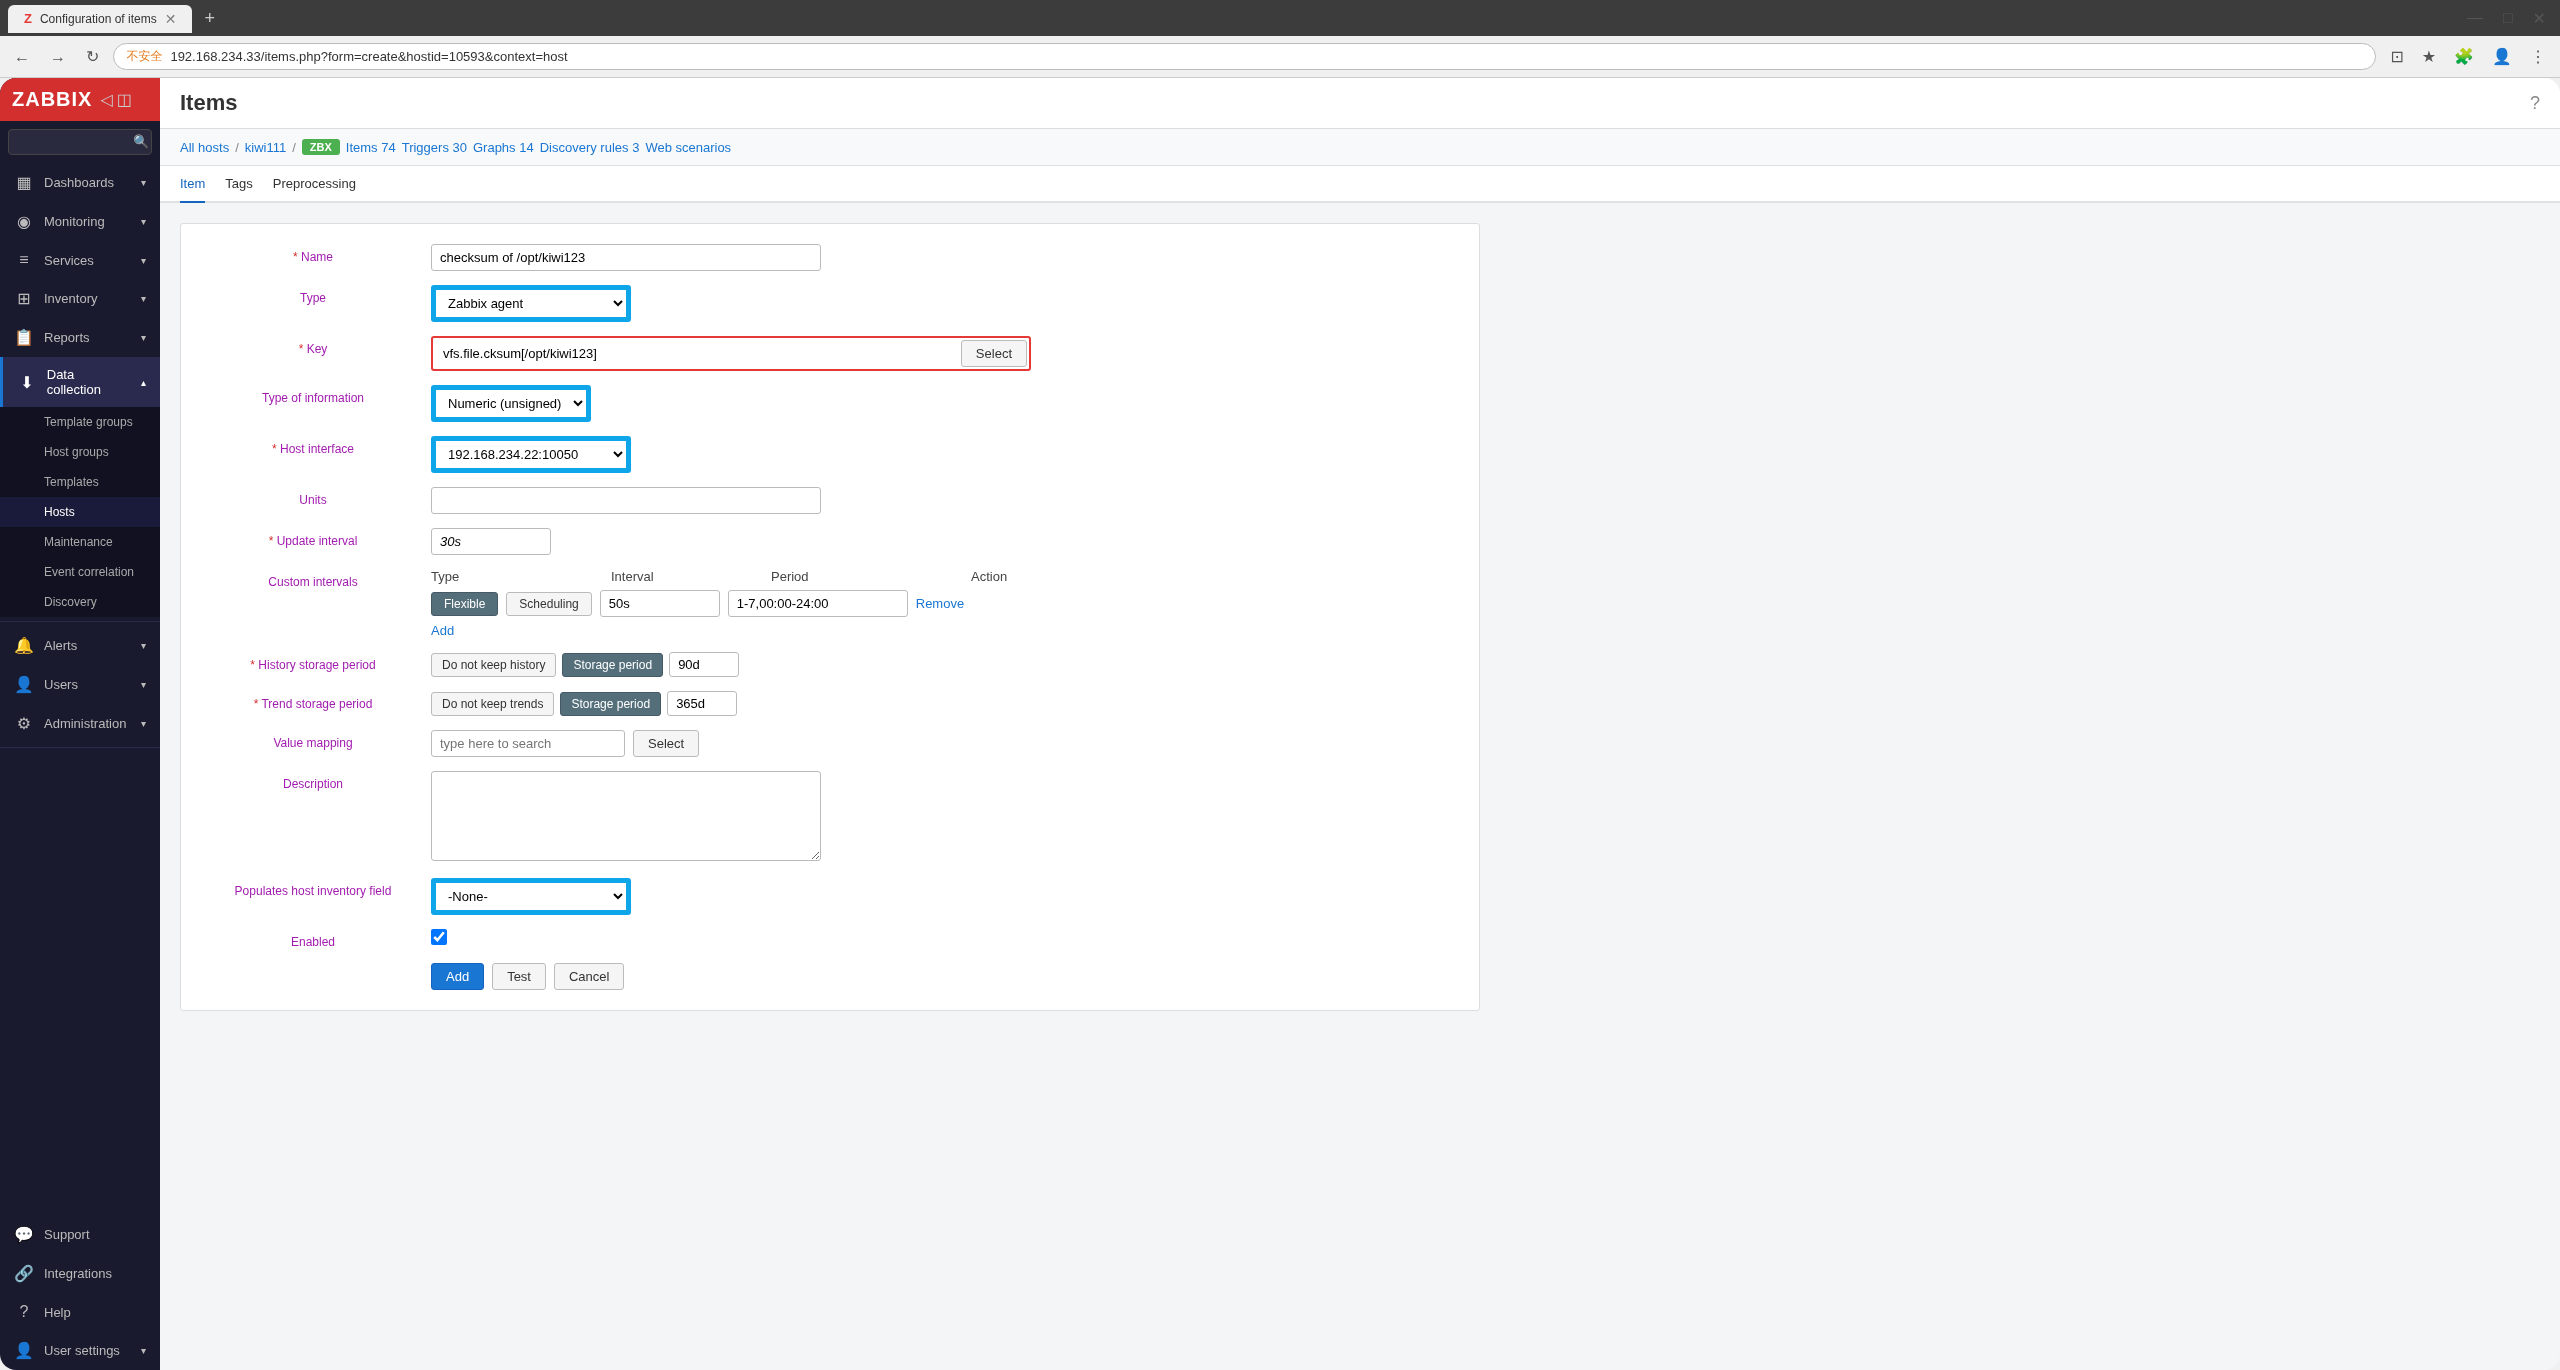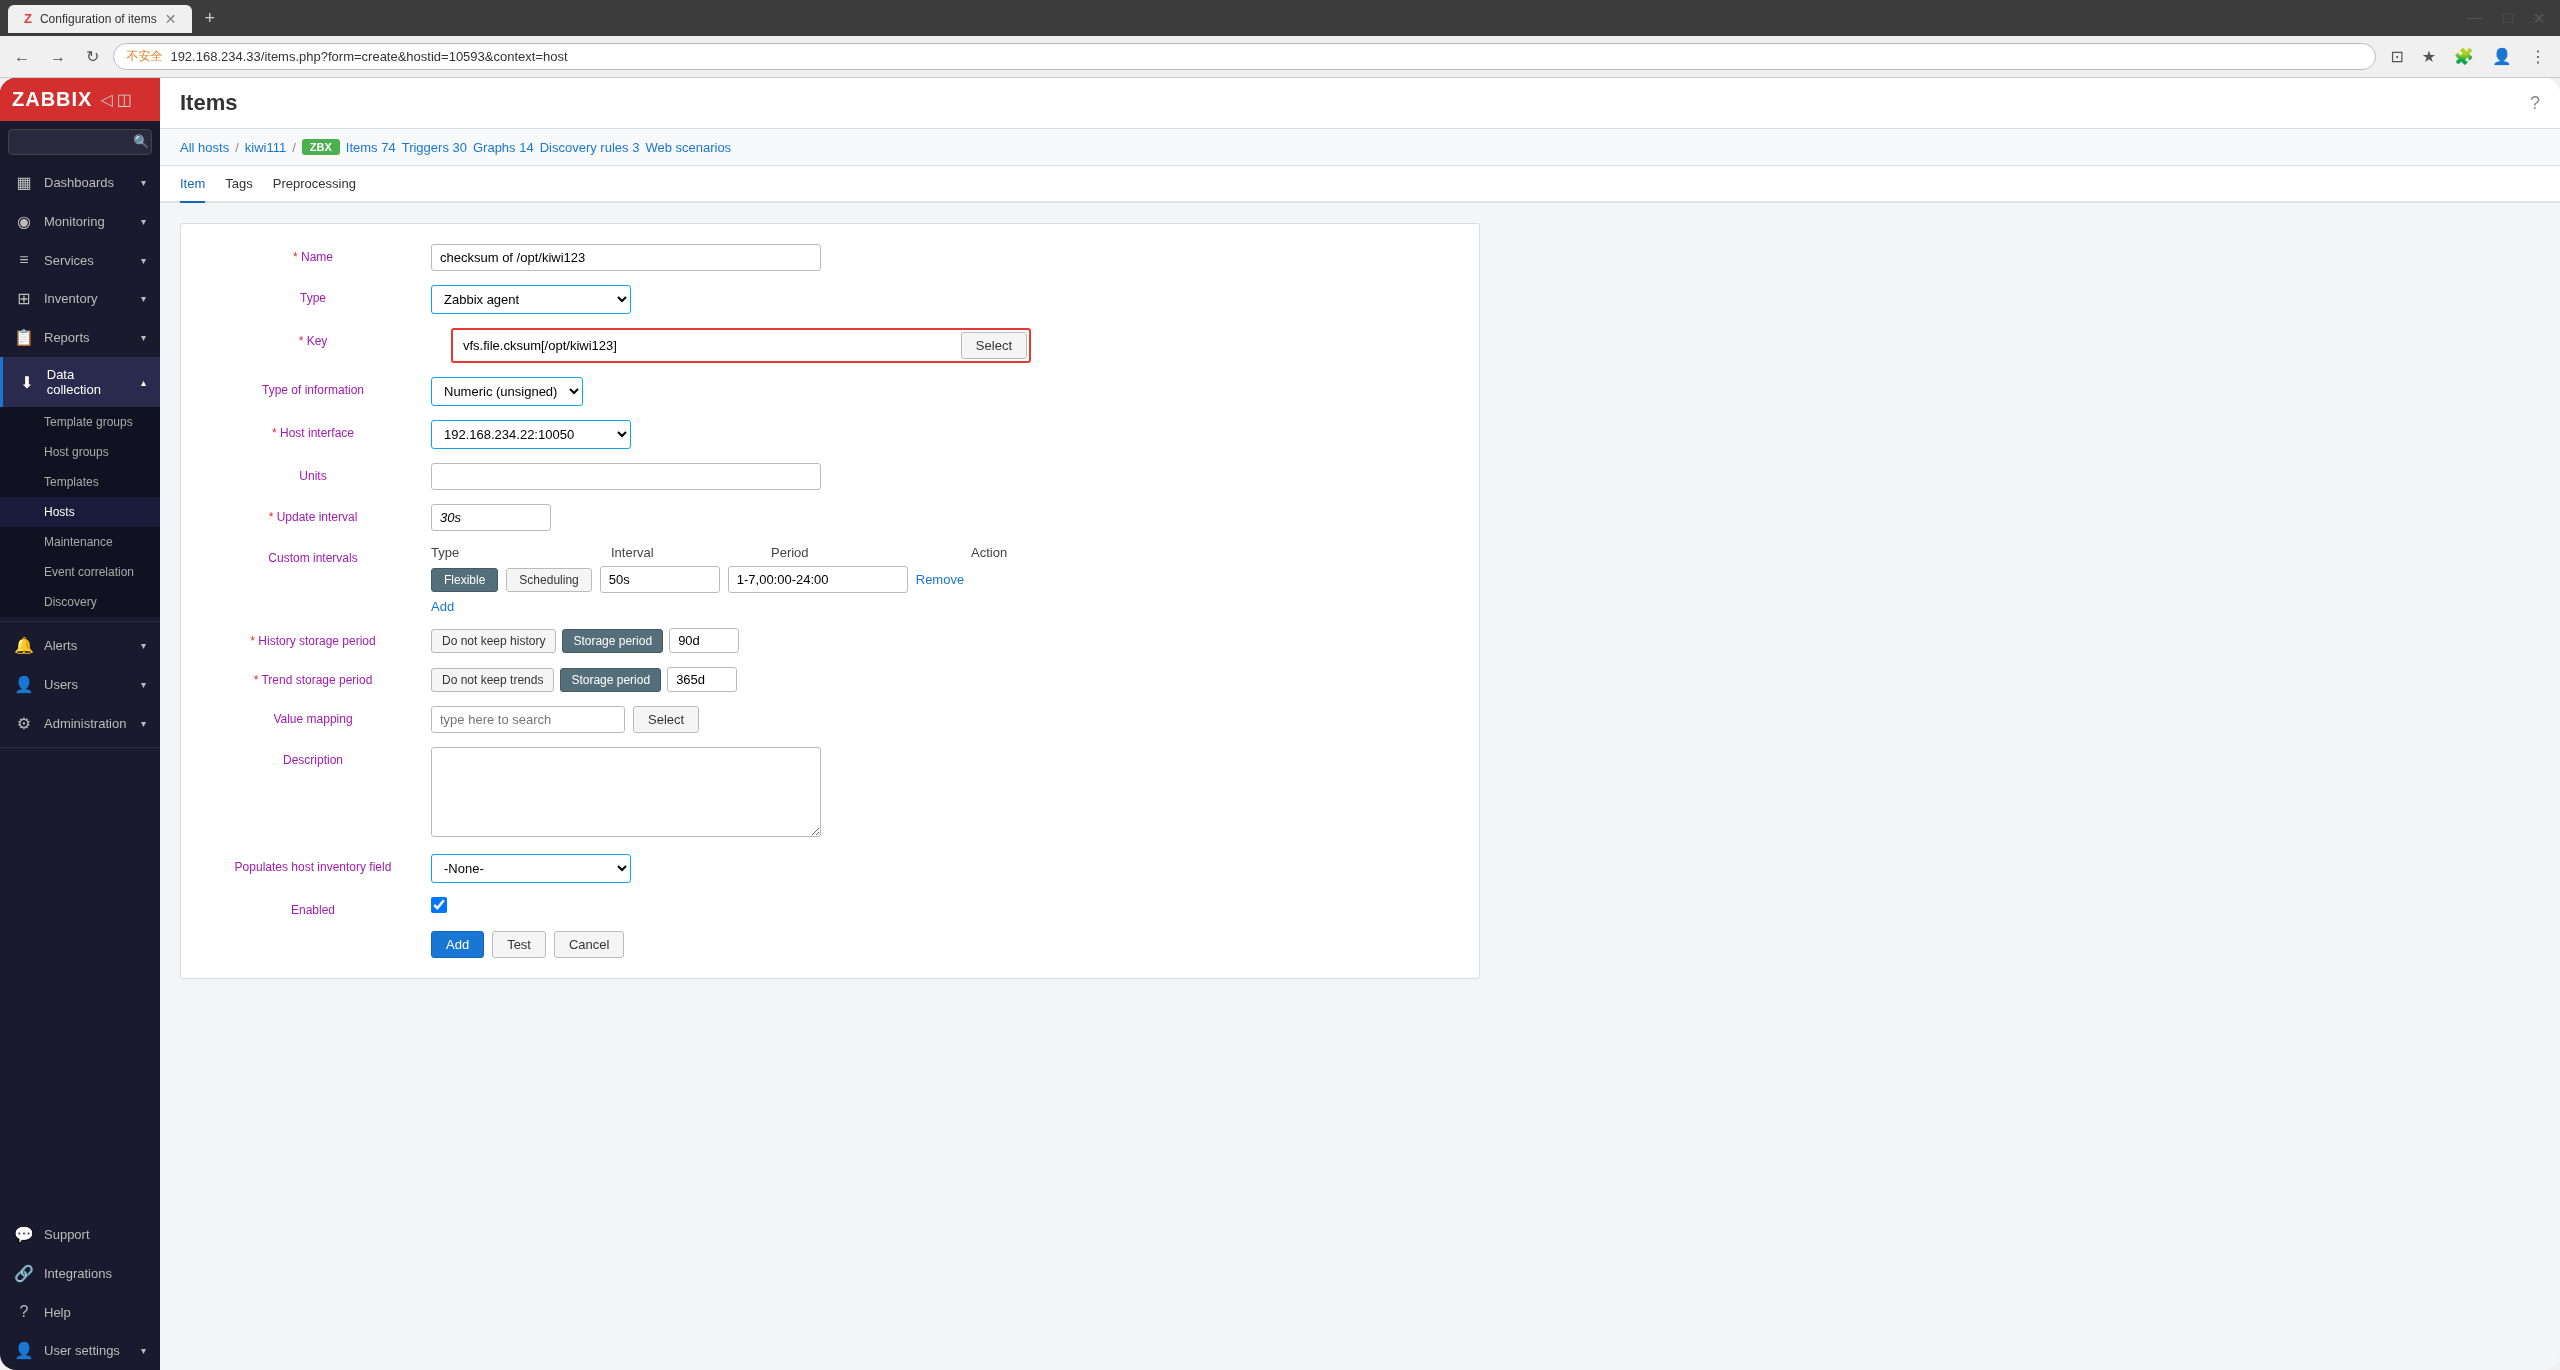--- a/index.html
+++ b/index.html
@@ -61,23 +61,23 @@
 
     
     .form-area { flex: 1; overflow-y: auto; padding: 20px; }
     .form-container { background: #fff; border: 1px solid #ddd; border-radius: 3px; padding: 20px 30px; max-width: 1300px; }
 
     .form-row { display: flex; align-items: flex-start; margin-bottom: 14px; }
     .form-label { width: 220px; text-align: center; padding-right: 16px; padding-top: 6px; color: #a21caf; font-size: 12px; flex-shrink: 0; }
     .form-label.required::before { content: '* '; color: #d32f2f; }
     .form-control { flex: 1; max-width: 600px; }
     .form-input { width: 100%; border: 1px solid #bbb; border-radius: 3px; padding: 5px 8px; font-size: 13px; outline: none; }
-    .form-select { border: 1px solid #0ea5e9; border-radius: 3px; padding: 5px 8px; font-size: 13px; outline: none; background: #fff; cursor: pointer; }
-
-    .key-field-wrapper { display: flex; gap: 8px; border: 2px solid #e53935; border-radius: 3px; padding: 2px; margin-left: 20px; }
+    .form-select { border: 5px solid #0ea5e9; border-radius: 3px; padding: 5px 8px; font-size: 13px; outline: none; background: #fff; cursor: pointer; }
+
+    .key-field-wrapper { display: flex; gap: 8px; border: 2px solid #e53935; border-radius: 3px; padding: 2px; }
     .key-field-wrapper .form-input { border: none; outline: none; flex: 1; }
     .btn { padding: 5px 14px; border-radius: 3px; border: 1px solid #bbb; cursor: pointer; font-size: 13px; }
     .btn-default { background: #f5f5f5; color: #333; }
     .btn-primary { background: #1976d2; color: #fff; border-color: #1565c0; }
     .btn-secondary { background: #f5f5f5; color: #333; border-color: #bbb; }
 
     .custom-intervals { flex: 1; max-width: 700px; }
     .intervals-header { display: flex; gap: 0; margin-bottom: 6px; color: #444; font-size: 13px; }
     .intervals-header .col-type { width: 180px; }
     .intervals-header .col-interval { width: 160px; }

